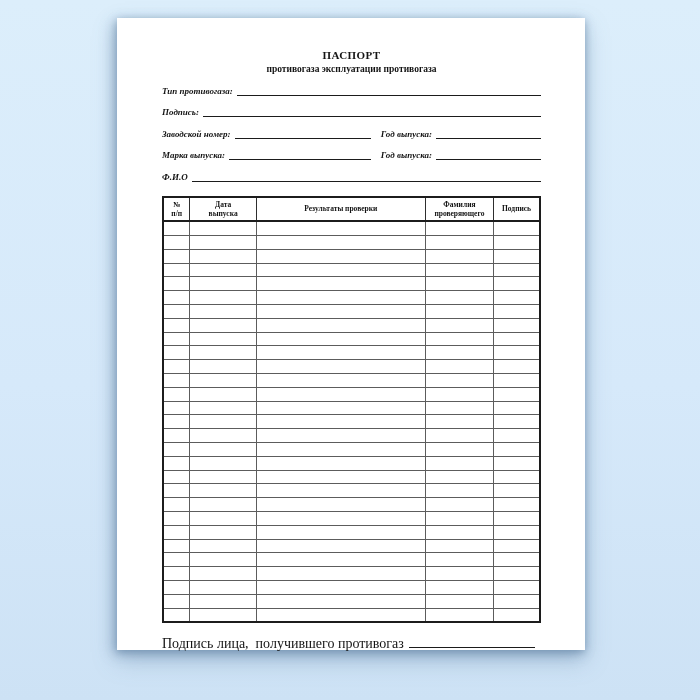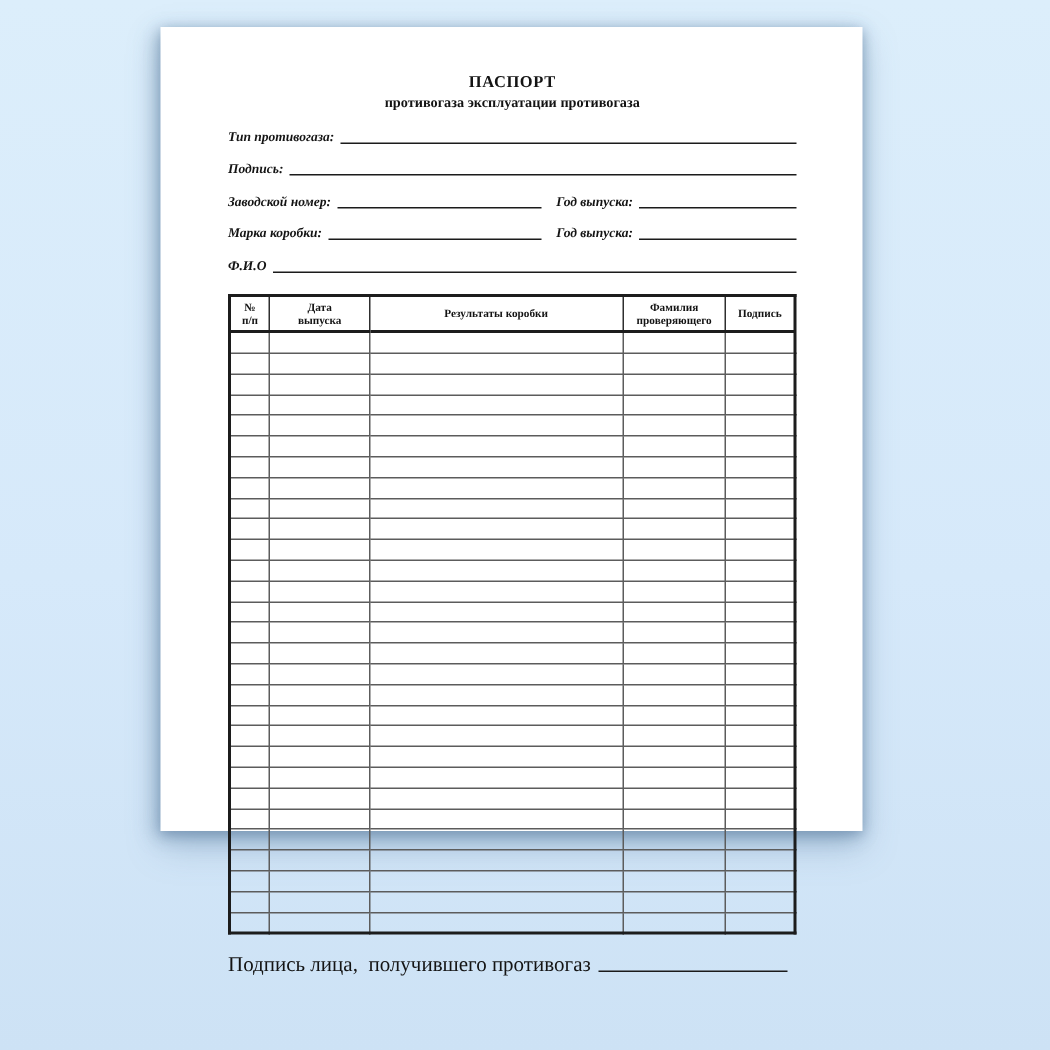--- a/index.html
+++ b/index.html
@@ -5,21 +5,21 @@
   html,body{margin:0;padding:0;}
   body{
     width:700px;height:700px;position:relative;overflow:hidden;
     font-family:"Liberation Serif","DejaVu Serif",serif;color:#141414;
   }
   .stage{
     position:absolute;inset:0;
     background:linear-gradient(180deg,#dceefb 0%,#d6e9fa 55%,#cde2f5 100%);
   }
   .paper{
-    position:absolute;left:107px;top:18px;width:468px;height:536px;
+    position:absolute;left:117px;top:18px;width:468px;height:632px;
     background:#ffffff;box-sizing:border-box;
     padding:0 44px 0 45px;
     box-shadow:0 2px 8px rgba(92,126,161,0.55),0 10px 22px rgba(92,126,161,0.35),-4px 4px 12px rgba(92,126,161,0.35);
   }
   .doc-header{padding-top:31px;text-align:center;}
   .title{font-weight:bold;font-size:11px;letter-spacing:0.4px;line-height:13px;}
   .subtitle{font-weight:bold;font-size:9.5px;line-height:12px;margin-top:1px;}
   .fields{margin-top:0;font-style:italic;}
   .field-row{display:flex;align-items:flex-end;height:21.5px;font-weight:bold;font-size:9px;line-height:11px;}
   .lbl{white-space:pre;}
@@ -67,41 +67,41 @@
       </div>
 
       <div class="field-row">
         <span class="lbl">Заводской номер:</span>
         <span class="fill"></span>
         <span class="lbl second">Год выпуска:</span>
         <span class="fill fixed"></span>
       </div>
 
       <div class="field-row">
-        <span class="lbl">Марка коробки:</span>
+        <span class="lbl">Марка выпуска:</span>
         <span class="fill"></span>
         <span class="lbl second">Год выпуска:</span>
         <span class="fill fixed"></span>
       </div>
 
       <div class="field-row">
         <span class="lbl">Ф.И.О</span>
         <span class="fill"></span>
       </div>
 
     </div>
 
     <table class="check-table">
       <thead>
         <tr>
             <th style="width: 6.5%;">№
 п/п</th>
             <th style="width: 17.6%;">Дата
 выпуска</th>
-            <th style="width: 45.9%;">Результаты коробки</th>
+            <th style="width: 45.9%;">Результаты проверки</th>
             <th style="width: 18.1%; margin-left: 14px;">Фамилия
 проверяющего</th>
             <th style="width: 11.9%;">Подпись</th>
           </tr>
       </thead>
       <tbody>
           <tr>
             <td></td>
             <td></td>
             <td></td>

